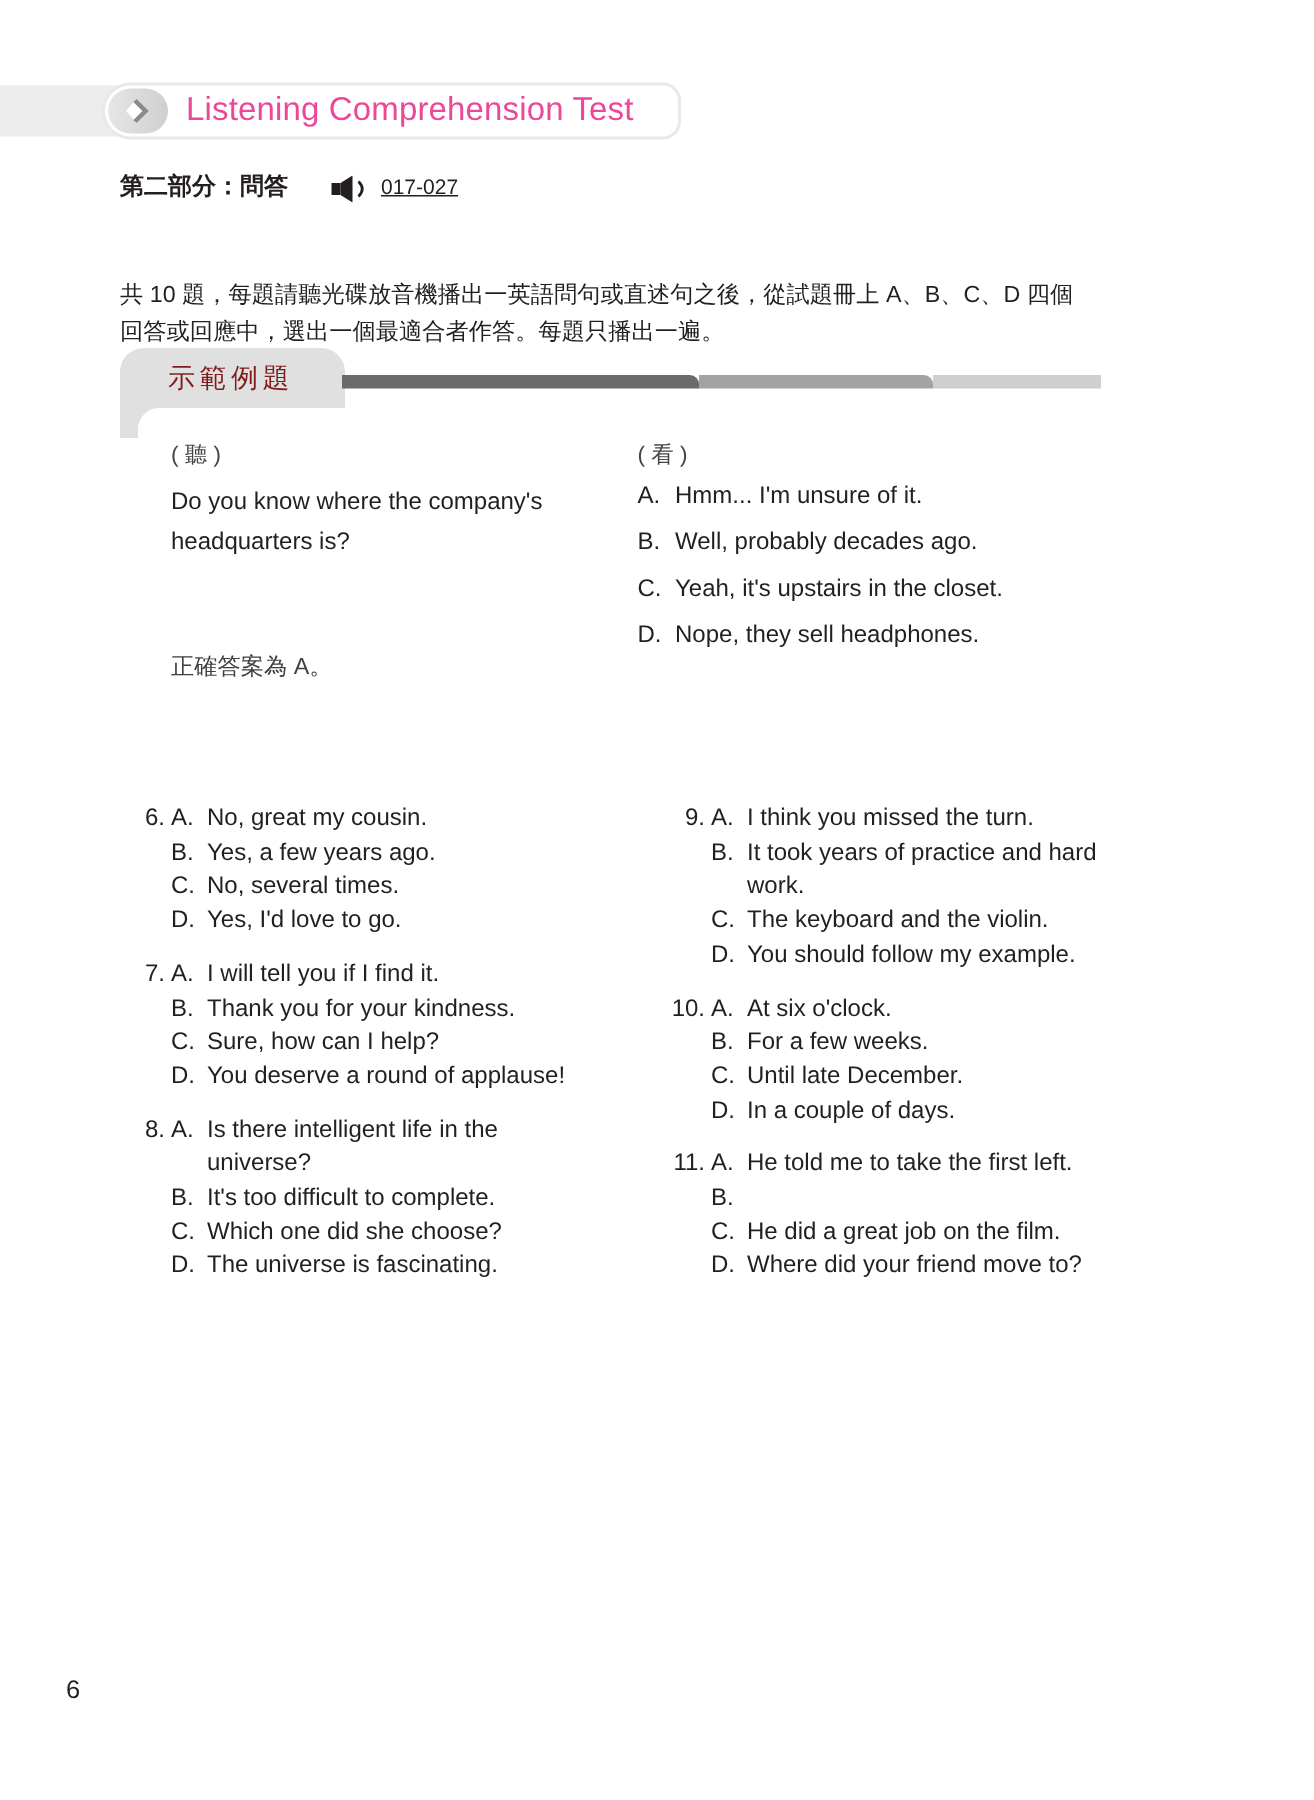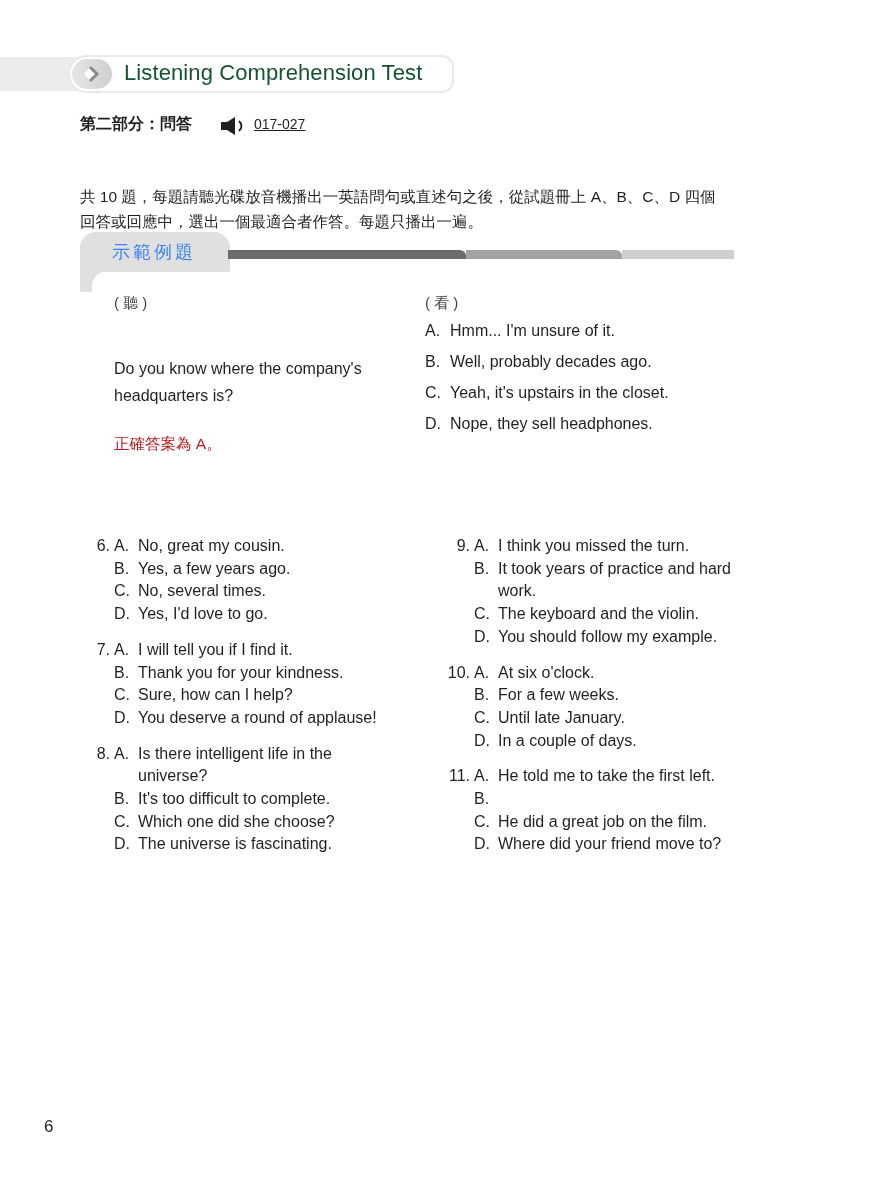--- a/index.html
+++ b/index.html
@@ -8,46 +8,46 @@
 
   
   .hdr-bar { position: absolute; left: 0; top: 57px; width: 452px; height: 34px;
              background: #ececec; border-radius: 0 10px 10px 0; }
   .hdr-pill { position: absolute; left: 70px; top: 57px; width: 382px; height: 34px;
               background: #ffffff; border-radius: 17px 10px 10px 17px;
               box-shadow: 0 0 0 2px #e9e9e9; }
   .hdr-chev { position: absolute; left: 72px; top: 59px; width: 40px; height: 30px;
               background: linear-gradient(90deg, #e6e6e6, #cfcfcf); border-radius: 15px; }
   .hdr-chev svg { position: absolute; left: 8px; top: 4px; }
-  .hdr-title { position: absolute; left: 124px; top: 60px; font-size: 22px; color: #14532d;
+  .hdr-title { position: absolute; left: 124px; top: 60px; font-size: 22px; color: #ec4899;
                letter-spacing: 0.1px; }
 
   
   .sec-title { position: absolute; left: 80px; top: 114px; font-size: 16px; font-weight: bold; }
   .audio { position: absolute; left: 220px; top: 117px; }
   .track { position: absolute; left: 254px; top: 116px; font-size: 14px; text-decoration: underline; }
   .instr { position: absolute; left: 80px; top: 140px; width: 700px; font-size: 15.5px; line-height: 25px; margin-top: 44px; }
 
   
   .ex-tab { position: absolute; left: 80px; top: 232px; width: 150px; height: 60px;
             background: #e0e0e0; border-radius: 16px 16px 0 0; }
-  .ex-label { position: absolute; left: 112px; top: 240px; font-size: 18px; color: #3b82f6;
+  .ex-label { position: absolute; left: 112px; top: 240px; font-size: 18px; color: #7f1d1d;
               letter-spacing: 3px; }
   .ex-stripe1 { position: absolute; left: 228px; top: 250px; width: 238px; height: 9px; background: #6b6b6b;
                 border-radius: 0 6px 0 0; }
   .ex-stripe2 { position: absolute; left: 466px; top: 250px; width: 156px; height: 9px; background: #a3a3a3;
                 border-radius: 0 6px 0 0; }
   .ex-stripe3 { position: absolute; left: 622px; top: 250px; width: 112px; height: 9px; background: #cfcfcf; }
   .ex-frame2 { position: absolute; left: 78px; top: 255px; width: 692px; height: 237px;
                background: #dedede; border-radius: 24px; z-index: -1; }
   .ex-inner { position: absolute; left: 92px; top: 272px; width: 664px; height: 205px;
               background: #ffffff; border-radius: 14px; }
   .ex-listen-h { position: absolute; left: 114px; top: 294px; font-size: 15px; color: #444; }
-  .ex-q { position: absolute; left: 114px; top: 321px; width: 290px; font-size: 16px; line-height: 27px; margin-top: 34px; }
-  .ex-ans { position: absolute; left: 114px; top: 434px; font-size: 15.5px; color: #b91c1c; }
+  .ex-q { position: absolute; left: 114px; top: 321px; width: 290px; font-size: 16px; line-height: 27px; }
+  .ex-ans { position: absolute; left: 114px; top: 434px; font-size: 15.5px; color: #404040; }
   .ex-look-h { position: absolute; left: 425px; top: 294px; font-size: 15px; color: #444; }
   .ex-opts { position: absolute; left: 425px; top: 322px; font-size: 16px; }
   .ex-opt { height: 31px; display: flex; }
   .ex-opt .let { width: 25px; }
 
   
   .qcol { position: absolute; font-size: 16px; line-height: 22.7px; }
   .qcol.left { left: 80px; top: 535px; width: 340px; }
   .qcol.right { left: 440px; top: 535px; width: 320px; }
   .q { margin-bottom: 13px; }
@@ -221,21 +221,21 @@
       <span class="qtxt">At six o'clock.</span>
     </div>
     <div class="qrow">
       <span class="qnum"></span>
       <span class="qlet">B.</span>
       <span class="qtxt">For a few weeks.</span>
     </div>
     <div class="qrow">
       <span class="qnum"></span>
       <span class="qlet">C.</span>
-      <span class="qtxt">Until late January.</span>
+      <span class="qtxt">Until late December.</span>
     </div>
     <div class="qrow">
       <span class="qnum"></span>
       <span class="qlet">D.</span>
       <span class="qtxt">In a couple of days.</span>
     </div>
   </div>
 
   <div class="q">
     <div class="qrow">

